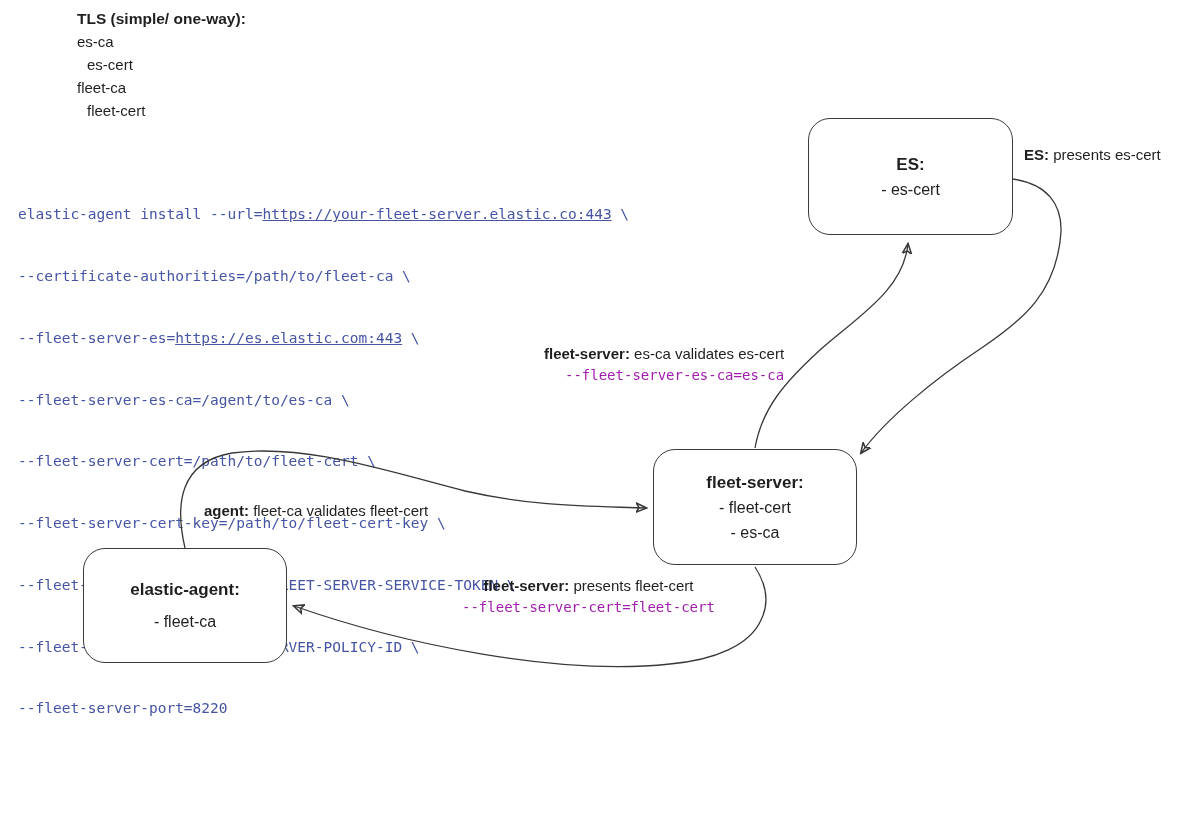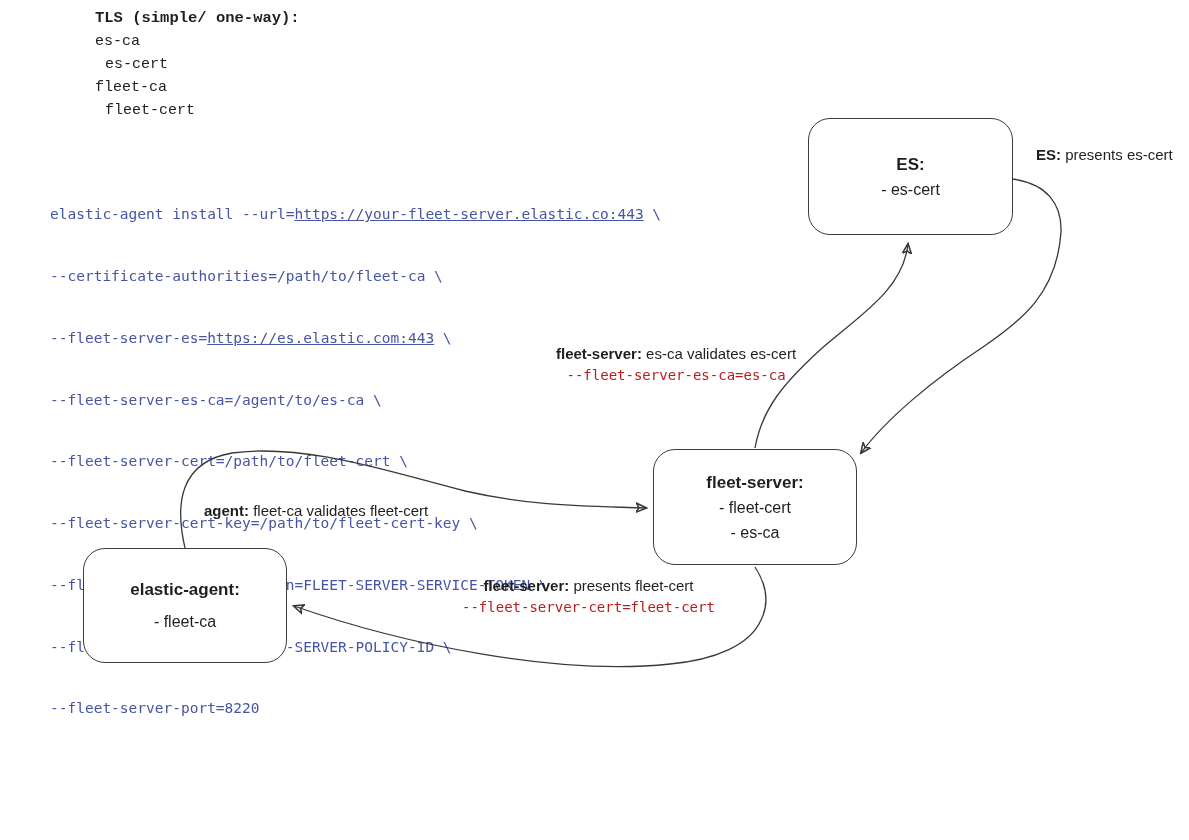--- a/index.html
+++ b/index.html
@@ -2,48 +2,48 @@
 <html><head>
 <meta charset="utf-8">
 <style>
   html,body{margin:0;padding:0;background:#ffffff;}
   #canvas{
     position:relative;width:1189px;height:840px;background:#ffffff;overflow:hidden;
     font-family:"Liberation Sans","DejaVu Sans",sans-serif;color:#1f1f1f;
   }
   .abs{position:absolute;}
   
-  #legend{left:95px;top:7px;font-size:15px;line-height:23px;font-family:Liberation Mono, monospace;}
+  #legend{left:77px;top:7px;font-size:15px;line-height:23px;}
   #legend .title{font-weight:bold;font-size:15.5px;}
   #legend .indent{padding-left:10px;}
   
   #command{
     left:18px;top:163px;font-family:"DejaVu Sans Mono","Liberation Mono",monospace;
-    font-size:14.5px;line-height:20.6px;color:#4654a5;white-space:pre;margin-left:32px;
+    font-size:14.5px;line-height:20.6px;color:#4654a5;white-space:pre;
   }
   #command .lnk{text-decoration:underline;color:#4654a5;}
   
   .node{
     box-sizing:border-box;background:#ffffff;border:1.4px solid #3b3b3b;border-radius:22px;
     display:flex;flex-direction:column;justify-content:center;align-items:center;
     text-align:center;line-height:25px;font-size:16px;
   }
   .node .node-title{font-weight:bold;font-size:17px;}
   #node-es{left:808px;top:118px;width:205px;height:117px;}
   #node-fleet{left:653px;top:449px;width:204px;height:116px;}
   #node-agent{left:83px;top:548px;width:204px;height:115px;gap:7px;}
   
   .edge-label{font-size:15px;line-height:18px;white-space:nowrap;text-align:center;}
   .edge-label .b{font-weight:bold;}
   .edge-label .code{
     font-family:"DejaVu Sans Mono","Liberation Mono",monospace;font-size:14px;
-    margin-top:3px;color:#b91c1c;
+    margin-top:3px;color:#a21caf;
   }
-  #label-es-presents{left:1024px;top:146px;text-align:left;margin-left:12px;}
-  #label-fleet-validates{left:556px;top:345px;}
+  #label-es-presents{left:1024px;top:146px;text-align:left;}
+  #label-fleet-validates{left:544px;top:345px;text-align:right;}
   #label-agent-validates{left:204px;top:502px;}
   #label-fleet-presents{left:462px;top:577px;text-align:center;}
   
   #arrows{left:0;top:0;pointer-events:none;}
   #arrows path{fill:none;stroke:#383838;stroke-width:1.3px;}
 </style>
 </head>
 <body>
 
 <div id="canvas">

